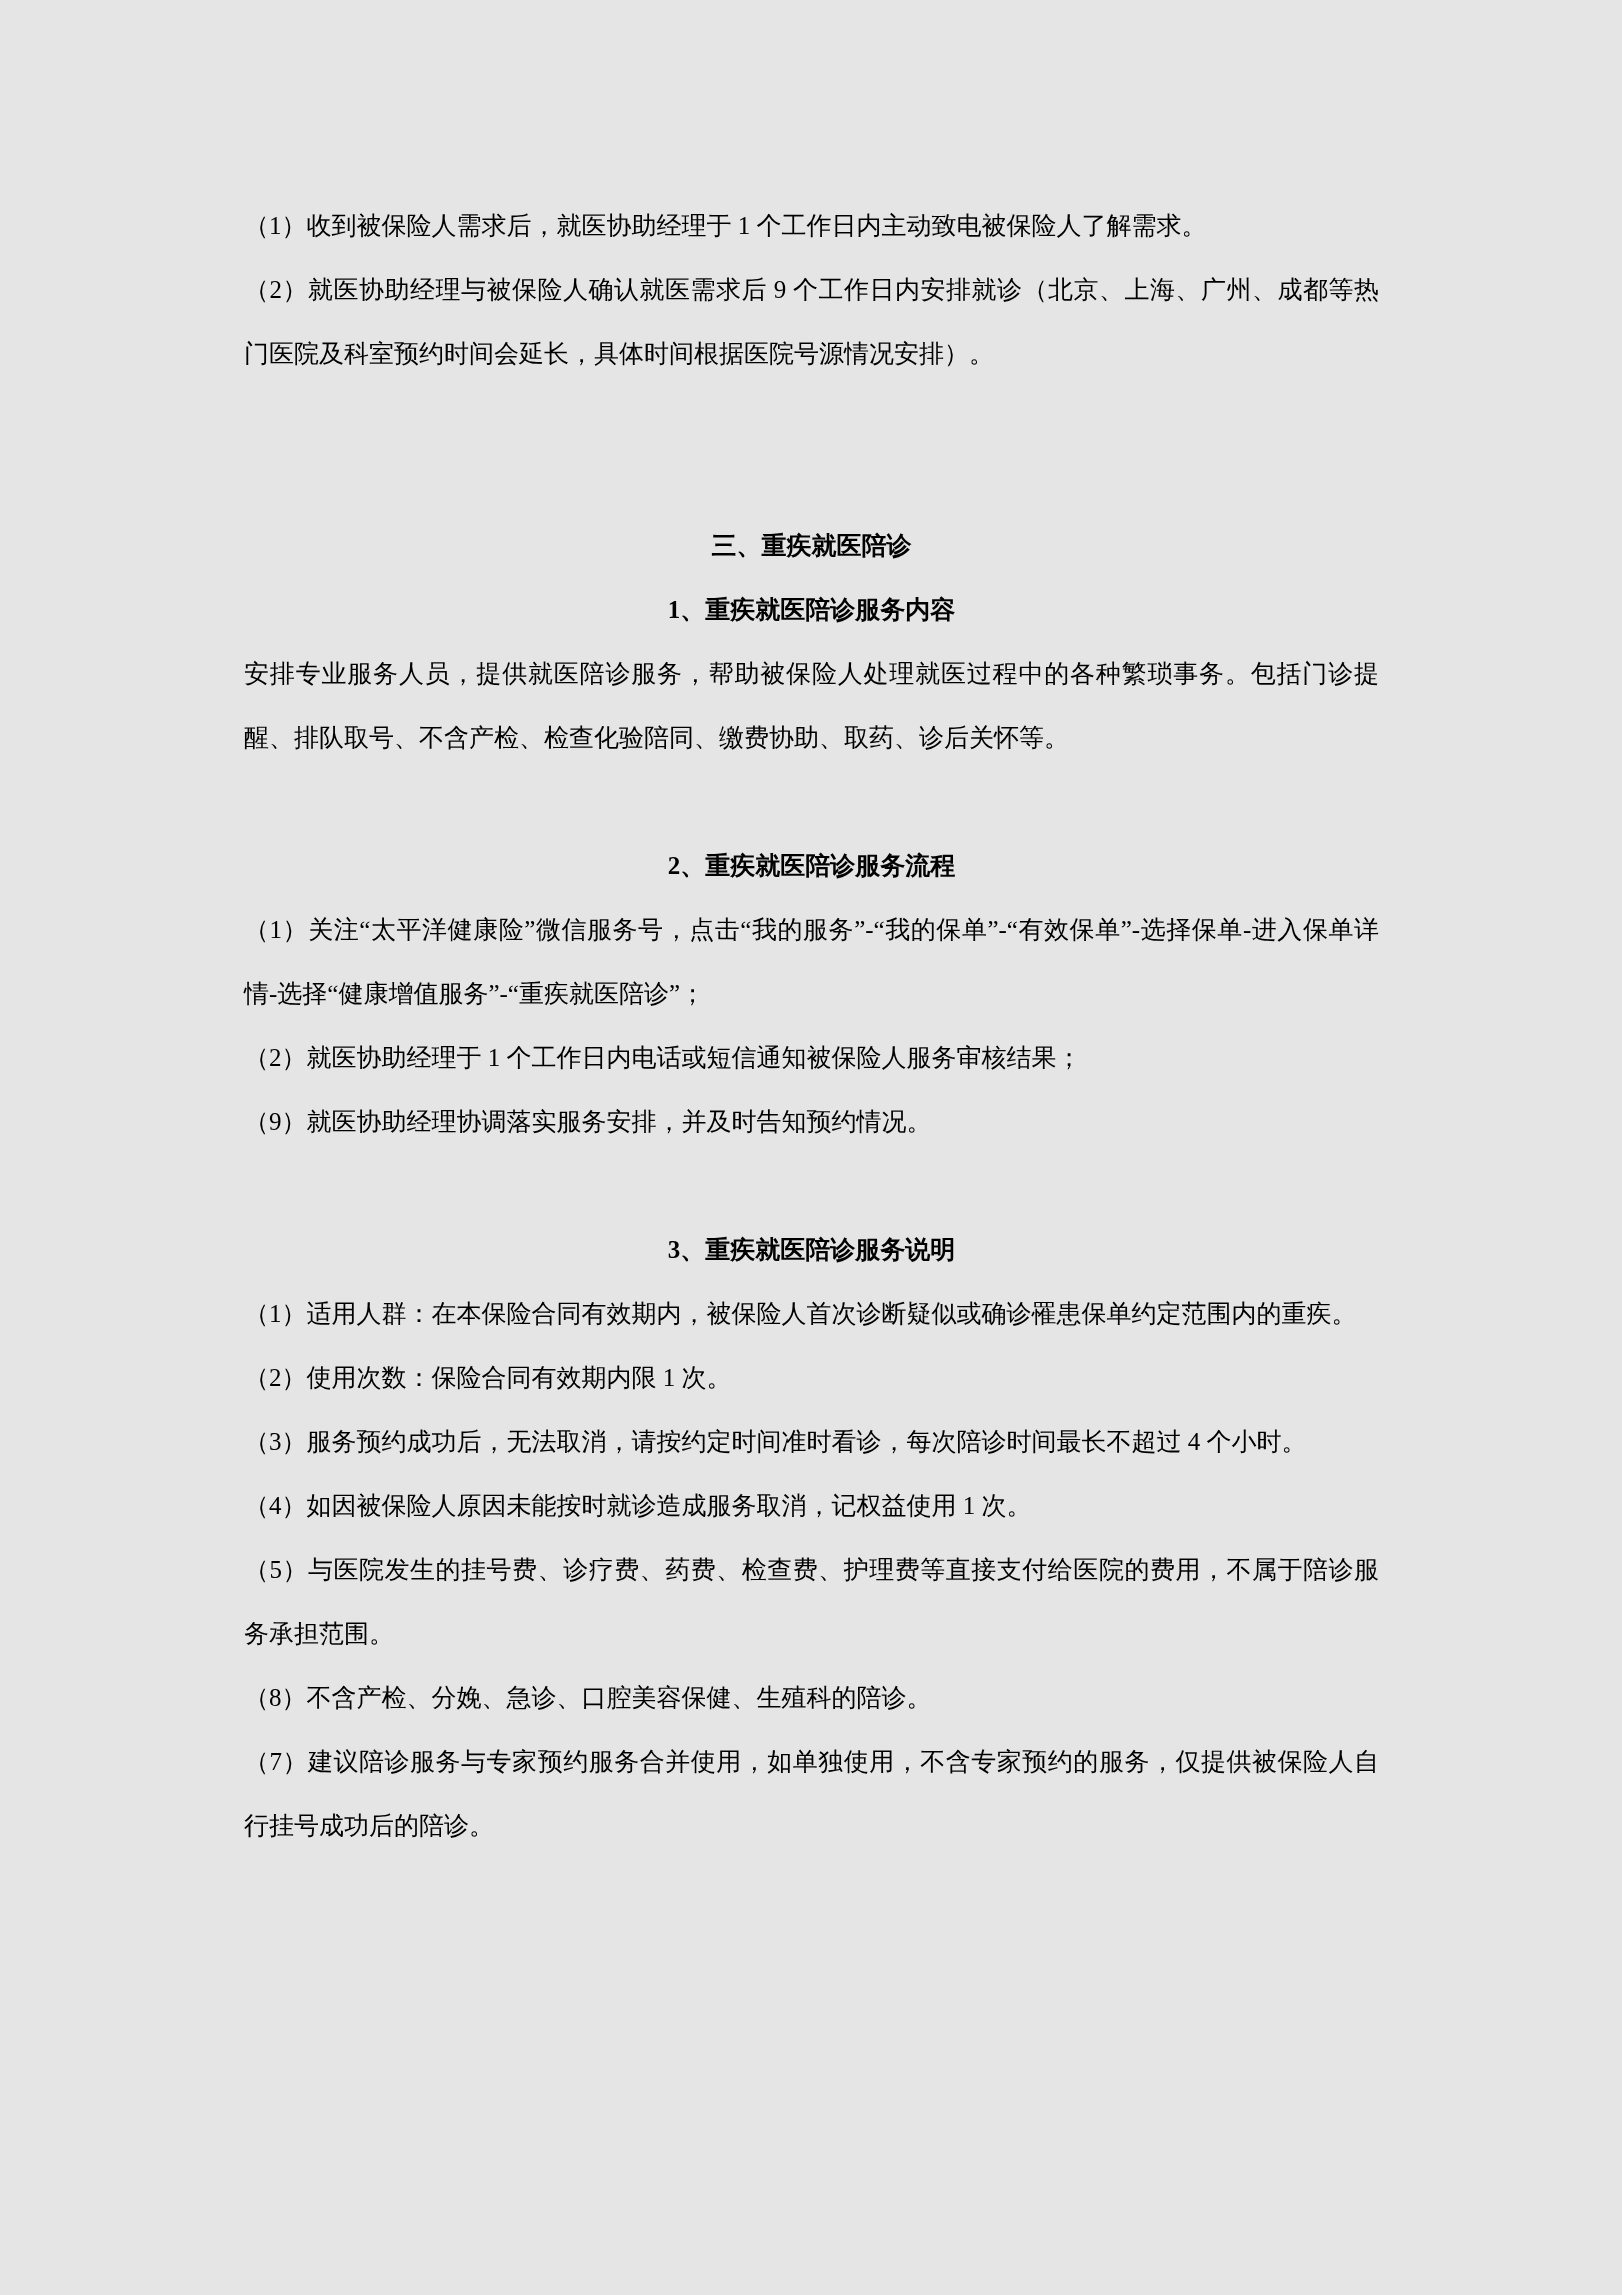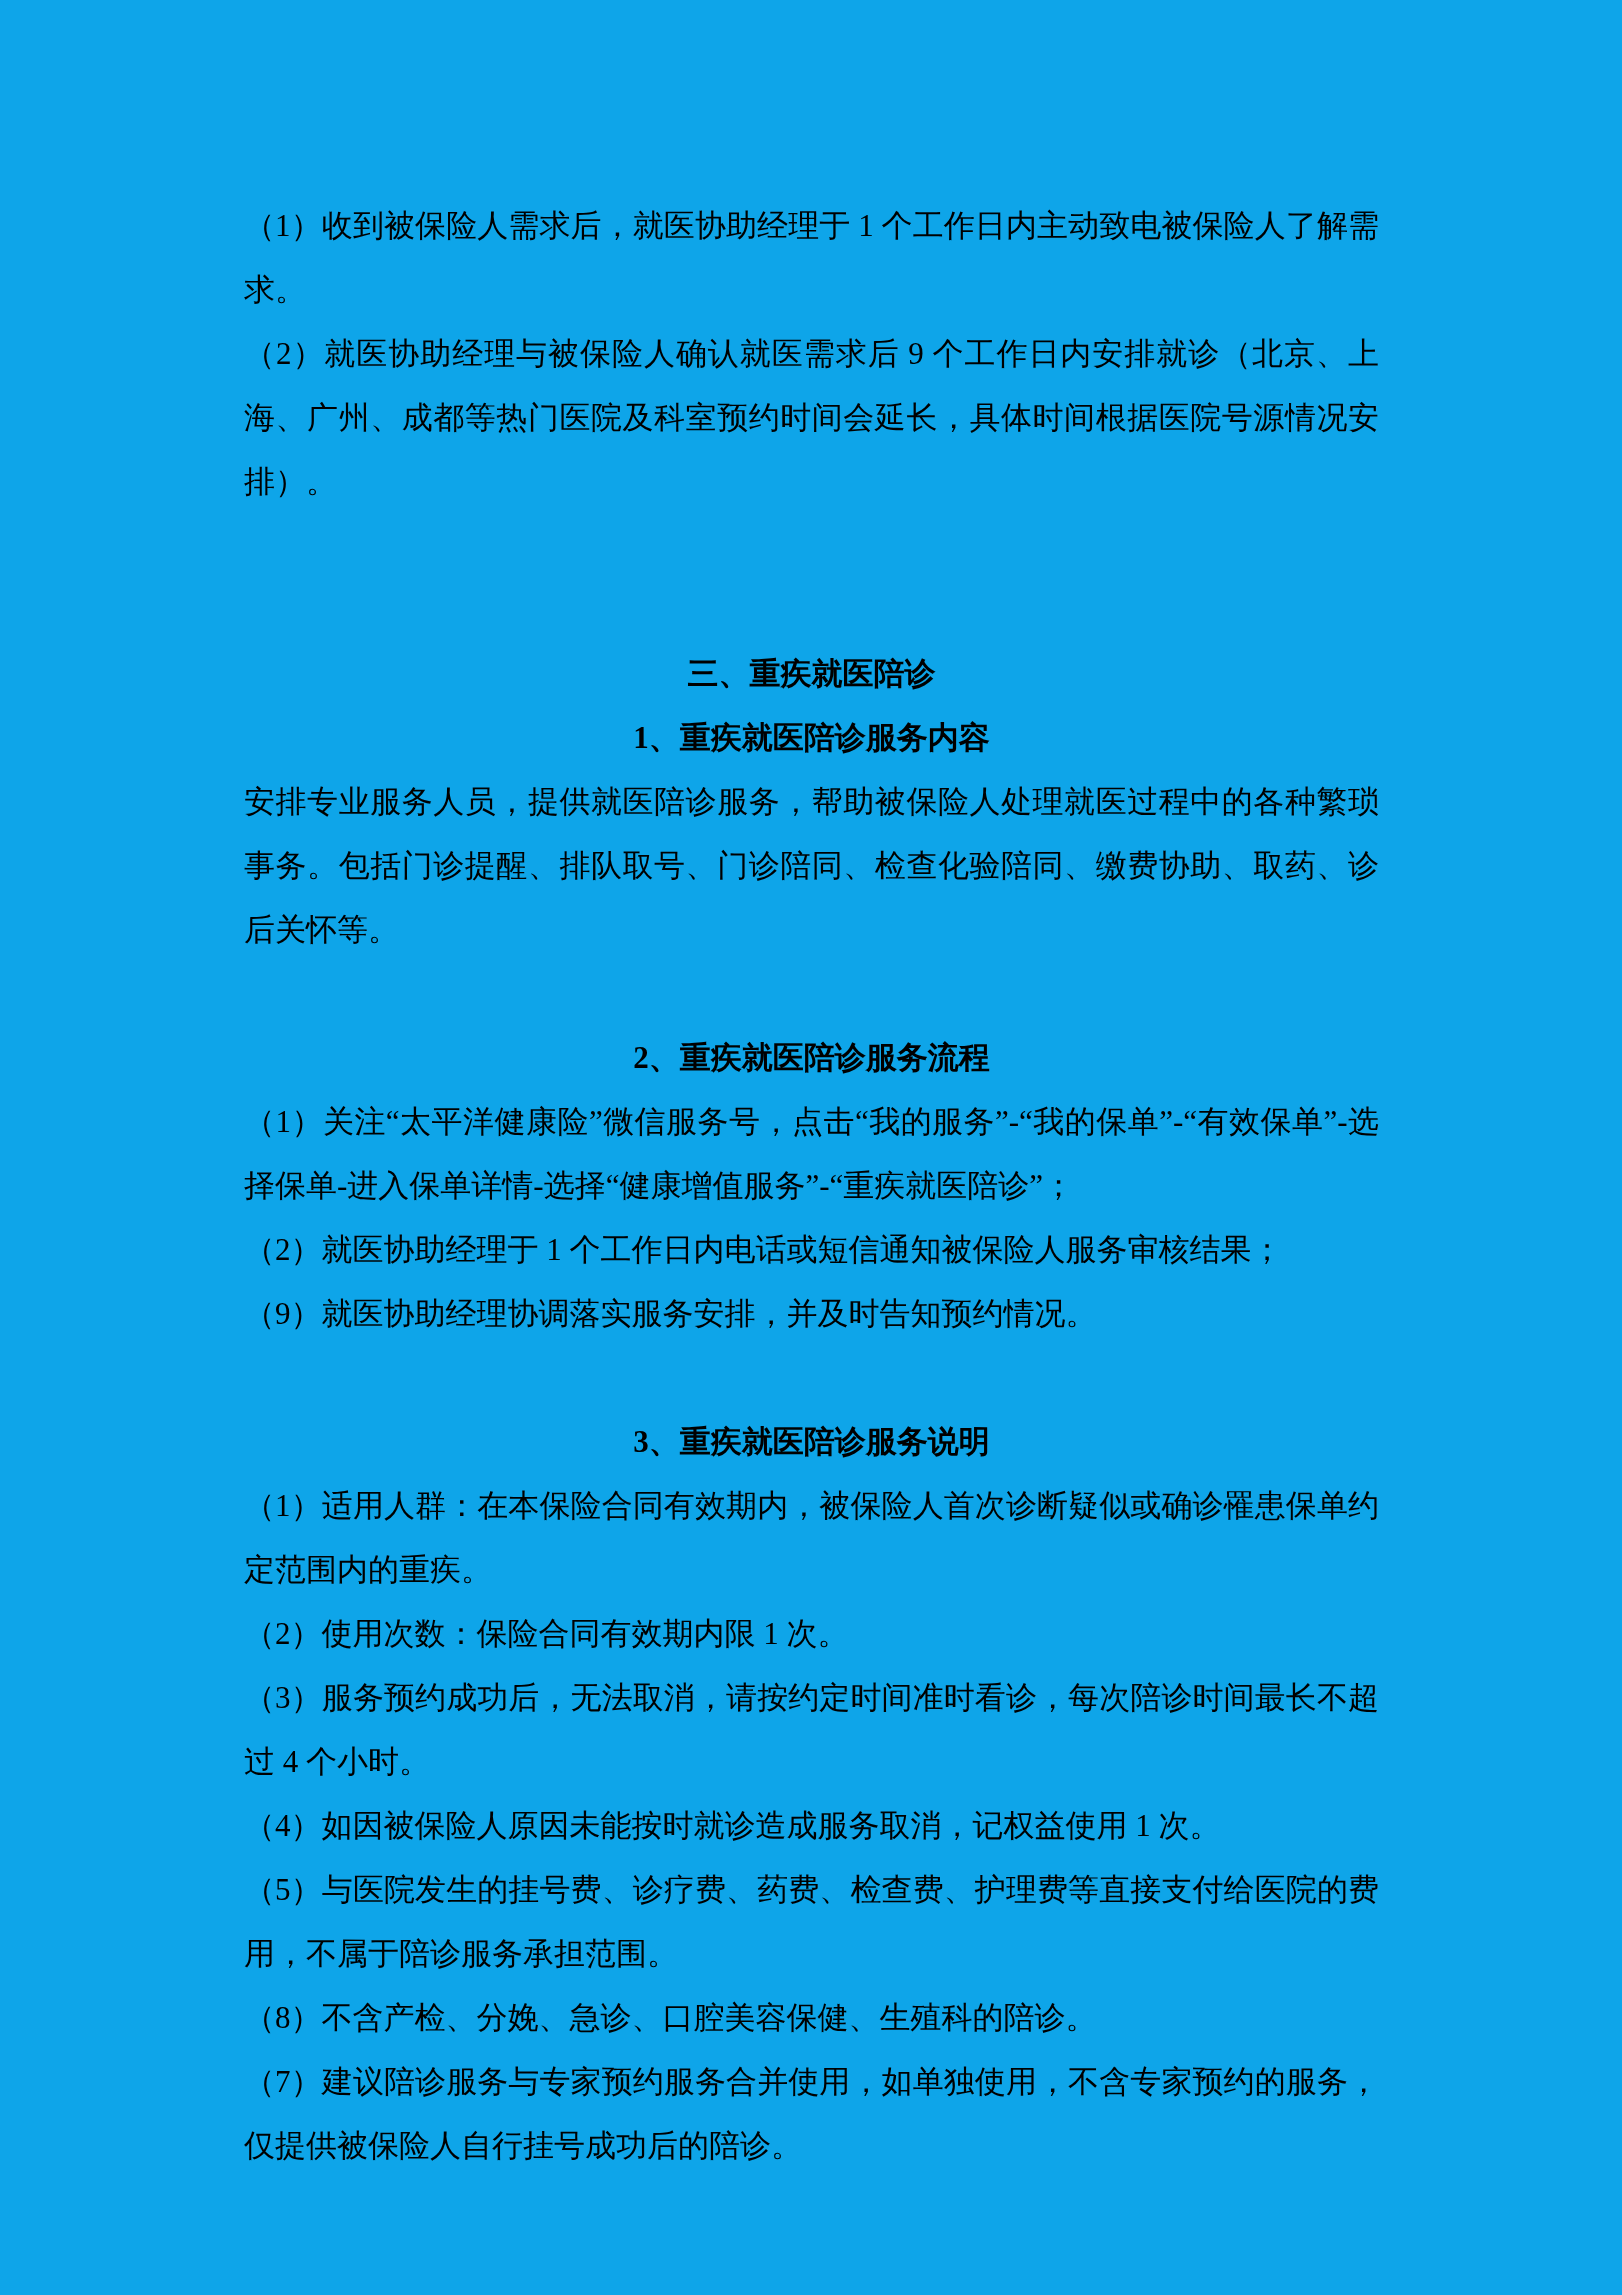--- a/index.html
+++ b/index.html
@@ -11,24 +11,24 @@
       height: 2295px;
       background: #ffffff;
       overflow: hidden;
     }
     .page {
       box-sizing: border-box;
       width: 1623px;
       height: 2295px;
       padding: 194px 244px 0 244px;
       font-family: "Liberation Serif", "DejaVu Serif", serif;
-      font-size: 31px;
+      font-size: 25px;
       line-height: 64px;
       color: #000000;
-      background: #0ea5e9;
+      background: #e5e5e5;
     }
     .para {
       margin: 0;
       text-align: justify;
       text-justify: inter-character;
       word-break: normal;
     }
     .heading {
       font-weight: bold;
       text-align: center;
@@ -45,21 +45,21 @@
 
 <div class="page">
 
   <p class="para">（1）收到被保险人需求后，就医协助经理于 1 个工作日内主动致电被保险人了解需求。</p>
   <p class="para">（2）就医协助经理与被保险人确认就医需求后 9 个工作日内安排就诊（北京、上海、广州、成都等热门医院及科室预约时间会延长，具体时间根据医院号源情况安排）。</p>
 
   <div class="spacer two"></div>
 
   <p class="para heading">三、重疾就医陪诊</p>
   <p class="para heading">1、重疾就医陪诊服务内容</p>
-  <p class="para">安排专业服务人员，提供就医陪诊服务，帮助被保险人处理就医过程中的各种繁琐事务。包括门诊提醒、排队取号、门诊陪同、检查化验陪同、缴费协助、取药、诊后关怀等。</p>
+  <p class="para">安排专业服务人员，提供就医陪诊服务，帮助被保险人处理就医过程中的各种繁琐事务。包括门诊提醒、排队取号、不含产检、检查化验陪同、缴费协助、取药、诊后关怀等。</p>
 
   <div class="spacer one"></div>
 
   <p class="para heading">2、重疾就医陪诊服务流程</p>
   <p class="para">（1）关注“太平洋健康险”微信服务号，点击“我的服务”-“我的保单”-“有效保单”-选择保单-进入保单详情-选择“健康增值服务”-“重疾就医陪诊”；</p>
   <p class="para">（2）就医协助经理于 1 个工作日内电话或短信通知被保险人服务审核结果；</p>
   <p class="para">（9）就医协助经理协调落实服务安排，并及时告知预约情况。</p>
 
   <div class="spacer one"></div>
 

